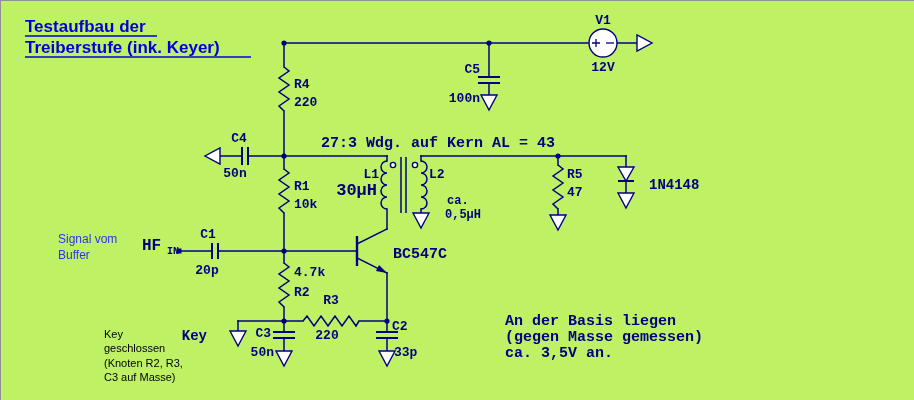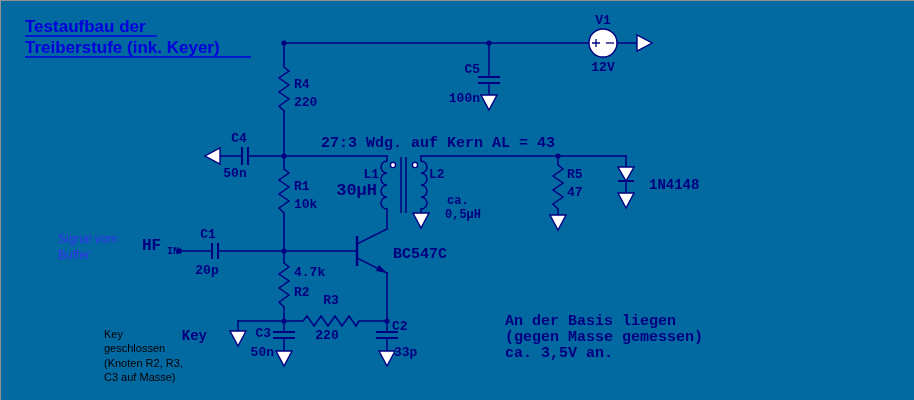--- a/index.html
+++ b/index.html
@@ -1,17 +1,17 @@
 <!DOCTYPE html>
 <html><head>
 <meta charset="utf-8">
 <style>
   html,body{margin:0;padding:0;background:#fff;}
   .stage{
-    position:relative;width:914px;height:400px;background:#0369a1;
+    position:relative;width:914px;height:400px;background:#bef264;
     border-top:1px solid #909090;border-left:1px solid #909090;
     font-family:"Liberation Sans",sans-serif;overflow:hidden;
   }
   svg{display:block}
   .wire{stroke:#000080;stroke-width:1.5;fill:none;stroke-linecap:square}
   .plate{stroke:#000080;stroke-width:2;fill:none}
   .sym{stroke:#000080;stroke-width:1.4;fill:#ffffff}
   .coil{stroke:#000080;stroke-width:1.5;fill:none}
   .dot{fill:#000080}
   .mono{font-family:"Liberation Mono","DejaVu Sans Mono",monospace;font-weight:bold;fill:#000080}

